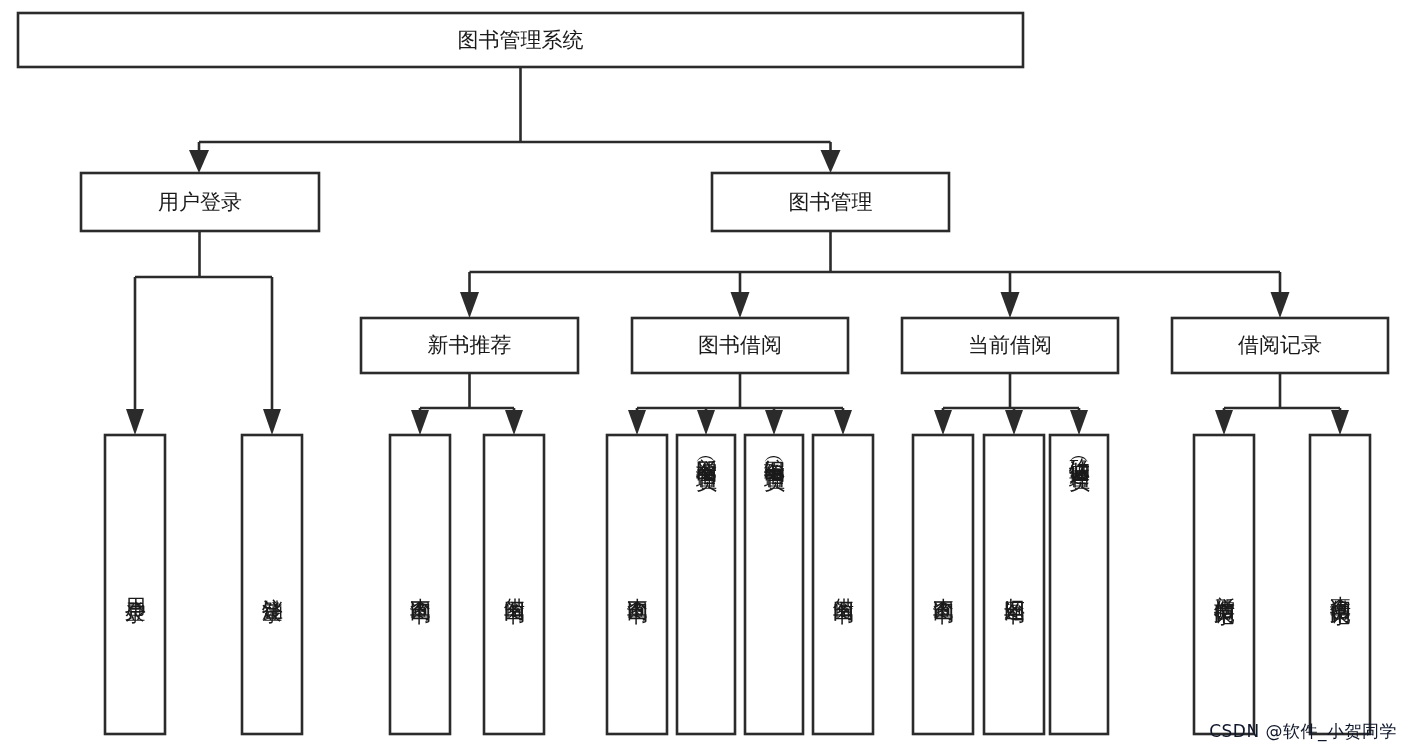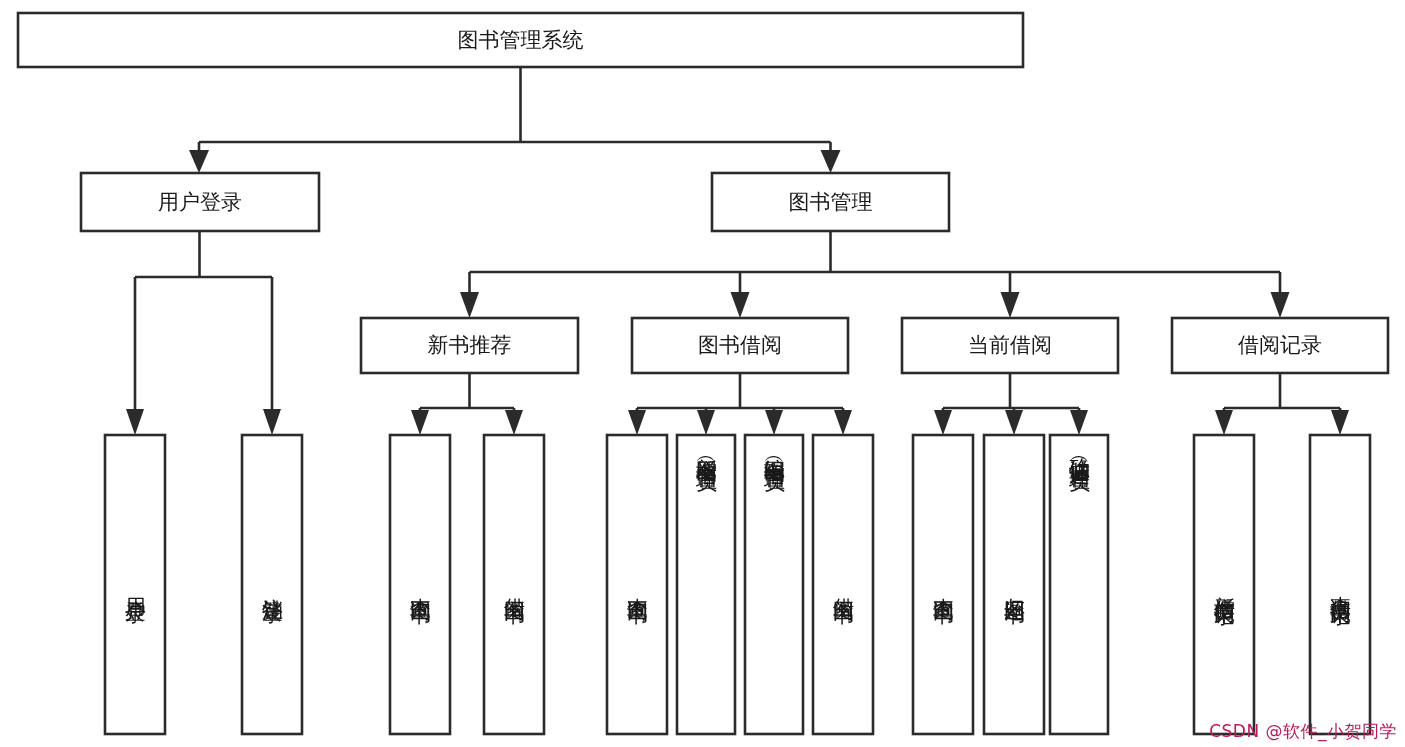--- a/index.html
+++ b/index.html
@@ -63,21 +63,21 @@
     align-items: center;
     justify-content: center;
     pointer-events: none;
   }
   #watermark {
     position: absolute;
     right: 8px;
     bottom: 4px;
     font-family: "DejaVu Sans", "Liberation Sans", sans-serif;
     font-size: 17px;
-    color: #be185d;
+    color: #0f172a;
     letter-spacing: 0.5px;
     white-space: nowrap;
   }
 </style>
 </head>
 <body>
 
 <div id="stage">
 
   <svg id="diagram-svg" viewBox="0 0 1405 747">

